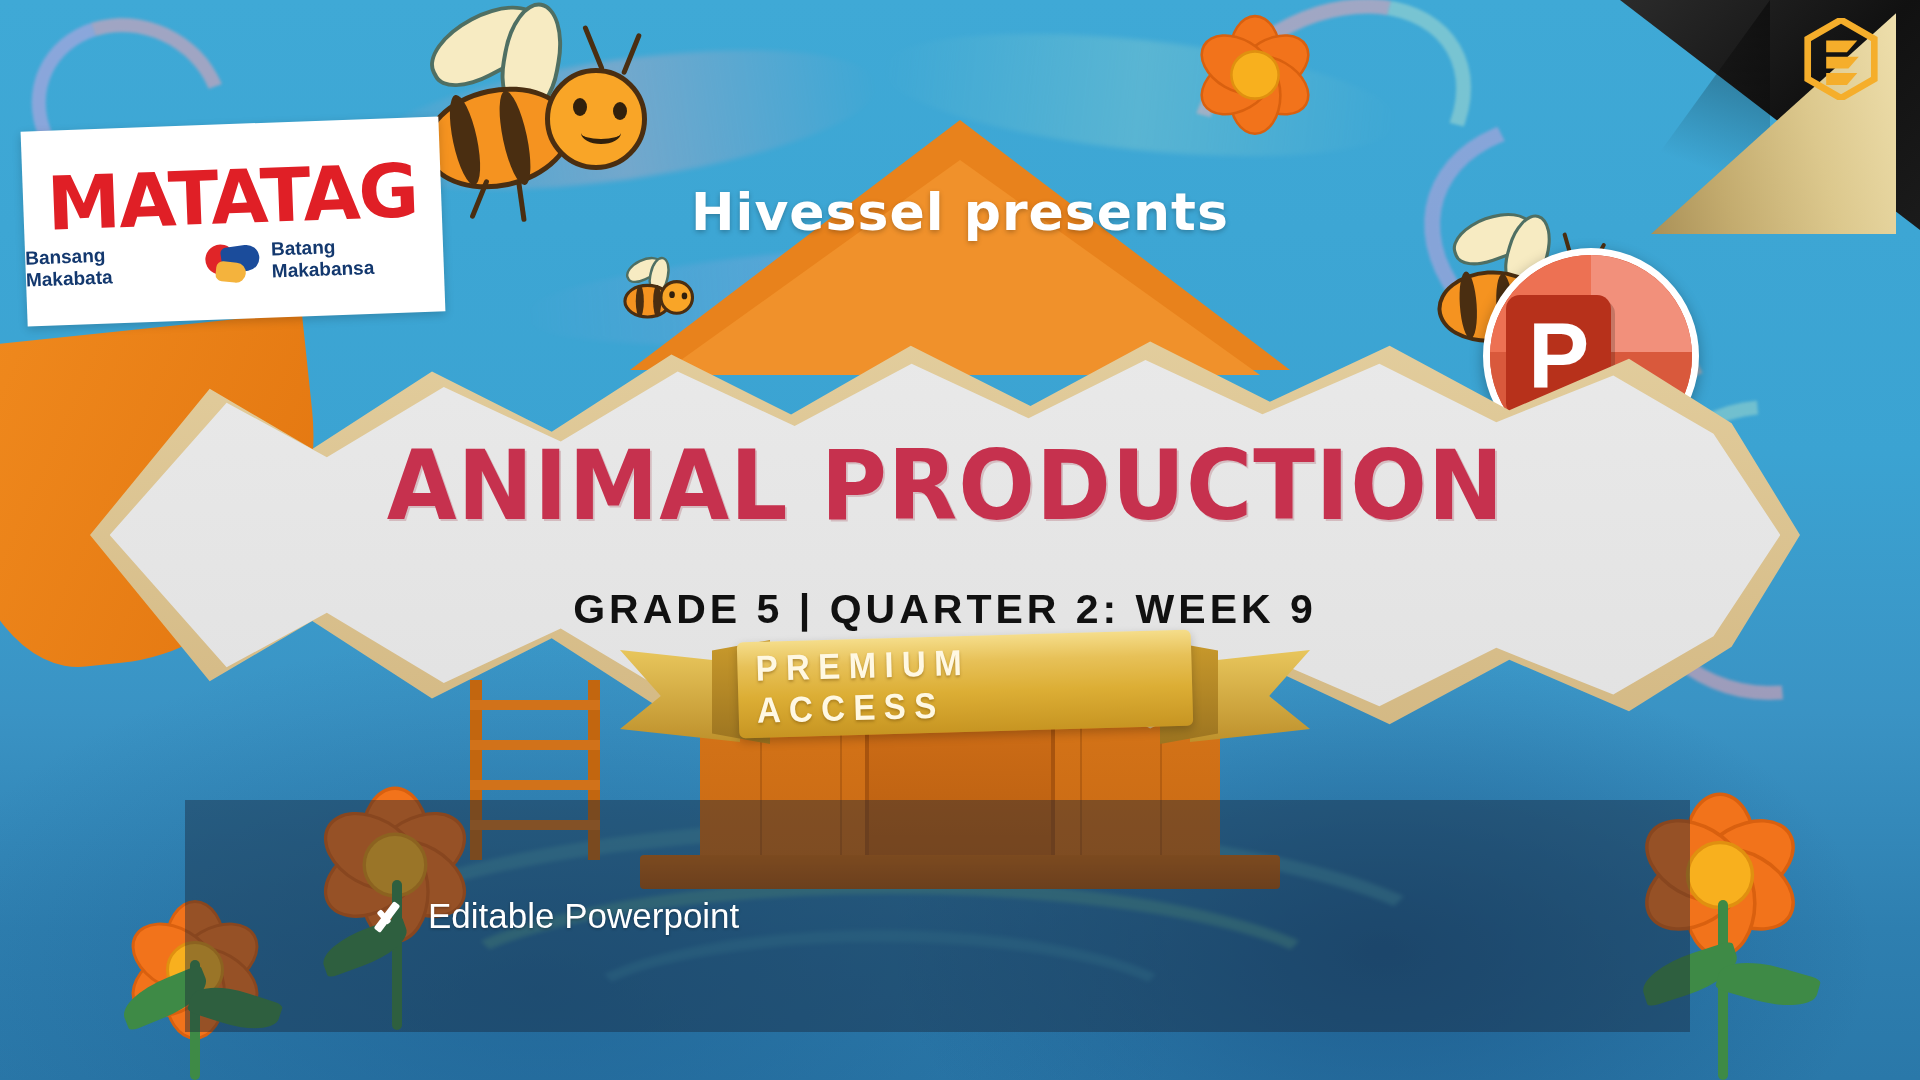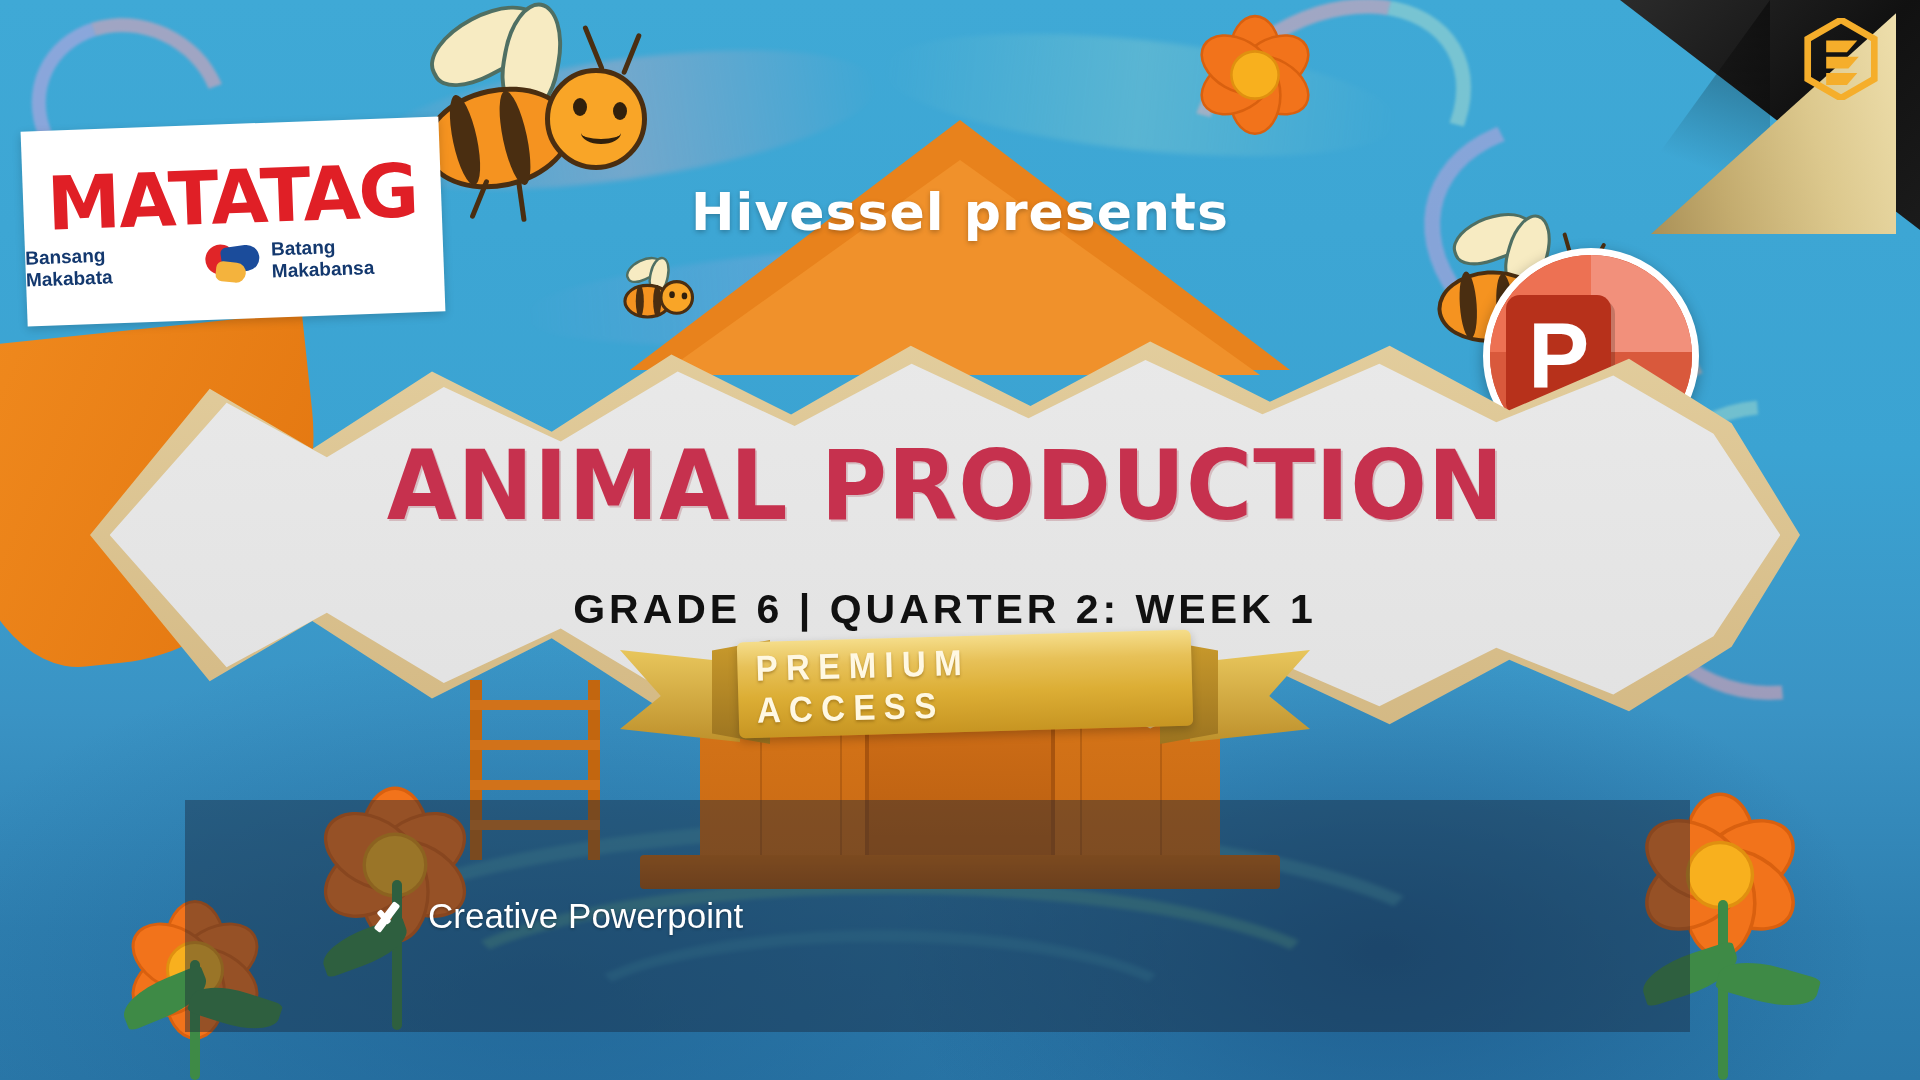--- a/index.html
+++ b/index.html
@@ -356,36 +356,36 @@
     <div class="tile">P</div>
   </div>
 
   <div class="presents">Hivessel presents</div>
 
   <div class="banner-wrap">
     <div class="banner-border"></div>
     <div class="banner-face"></div>
     <div class="banner-content">
       <div class="title">ANIMAL PRODUCTION</div>
-      <div class="subtitle">GRADE 6 | QUARTER 2: WEEK 1</div>
+      <div class="subtitle">GRADE 5 | QUARTER 2: WEEK 9</div>
     </div>
   </div>
 
   <div class="ribbon">
     <div class="rb-tail l"></div>
       <div class="rb-tail r"></div>
     <div class="rb-fold l"></div>
       <div class="rb-fold r"></div>
     <div class="rb-main">
       <span class="rb-text">PREMIUM ACCESS</span>
     </div>
   </div>
 
   <div class="features">
     <div class="fcol left">
       <div class="frow">
         <span class="check"></span>
-        <span class="flabel">Creative Powerpoint</span>
+        <span class="flabel">Editable Powerpoint</span>
       </div>
     </div>
   </div>
 
 </div>
 
 </body></html>

